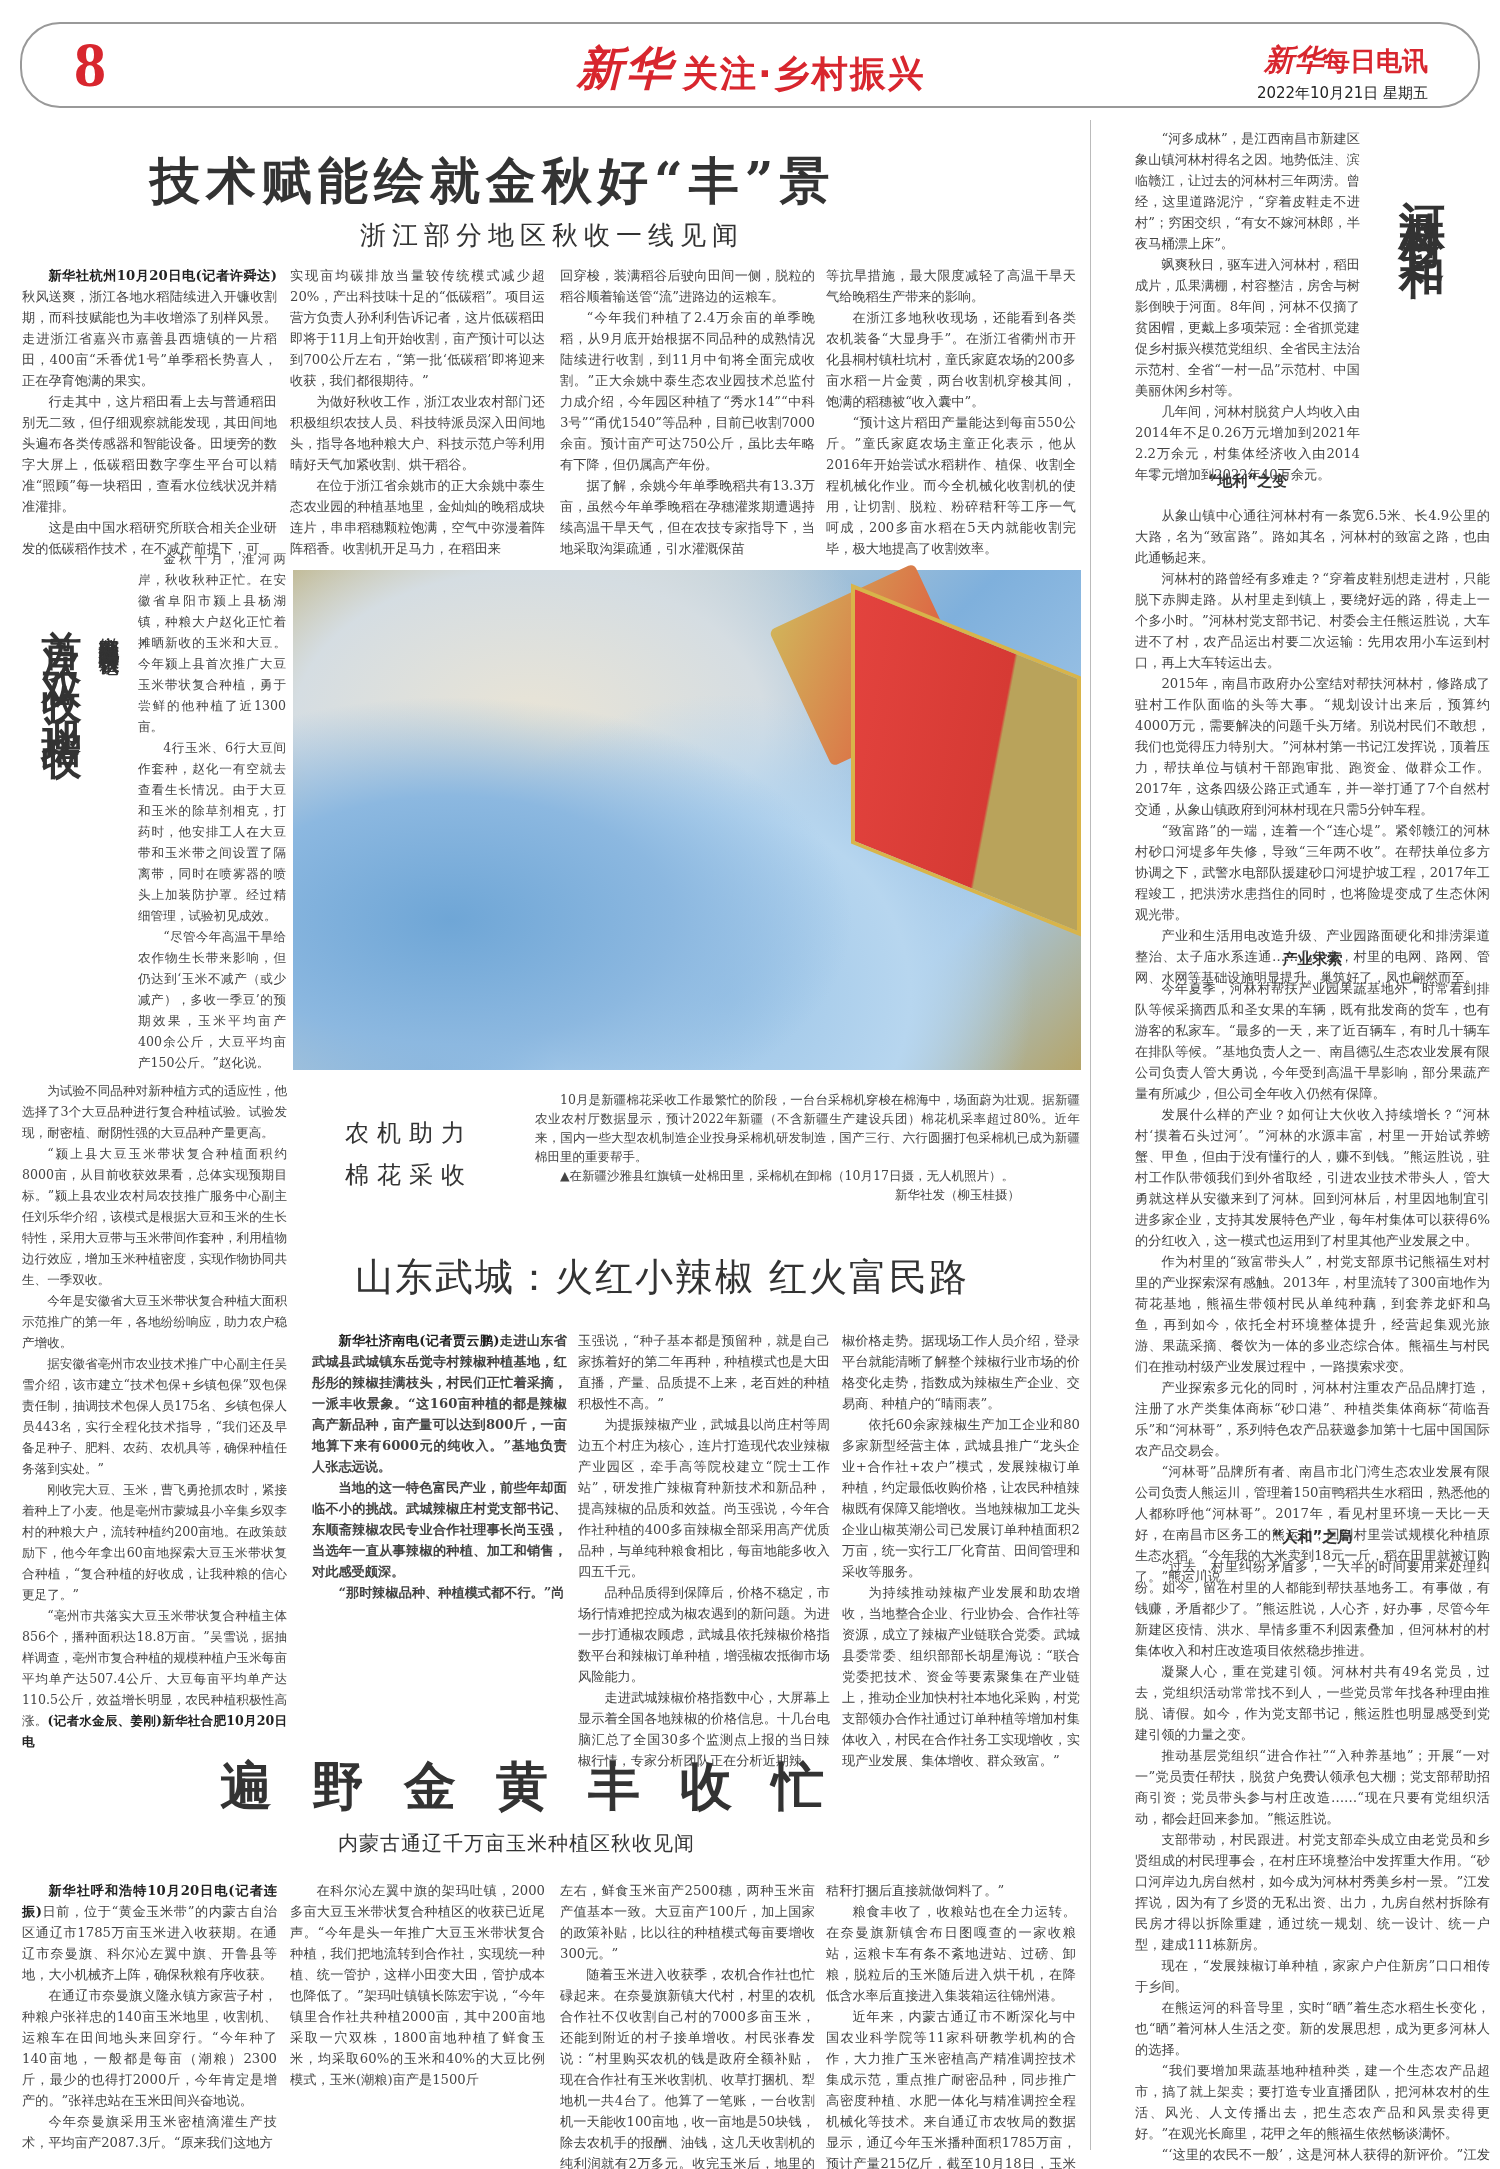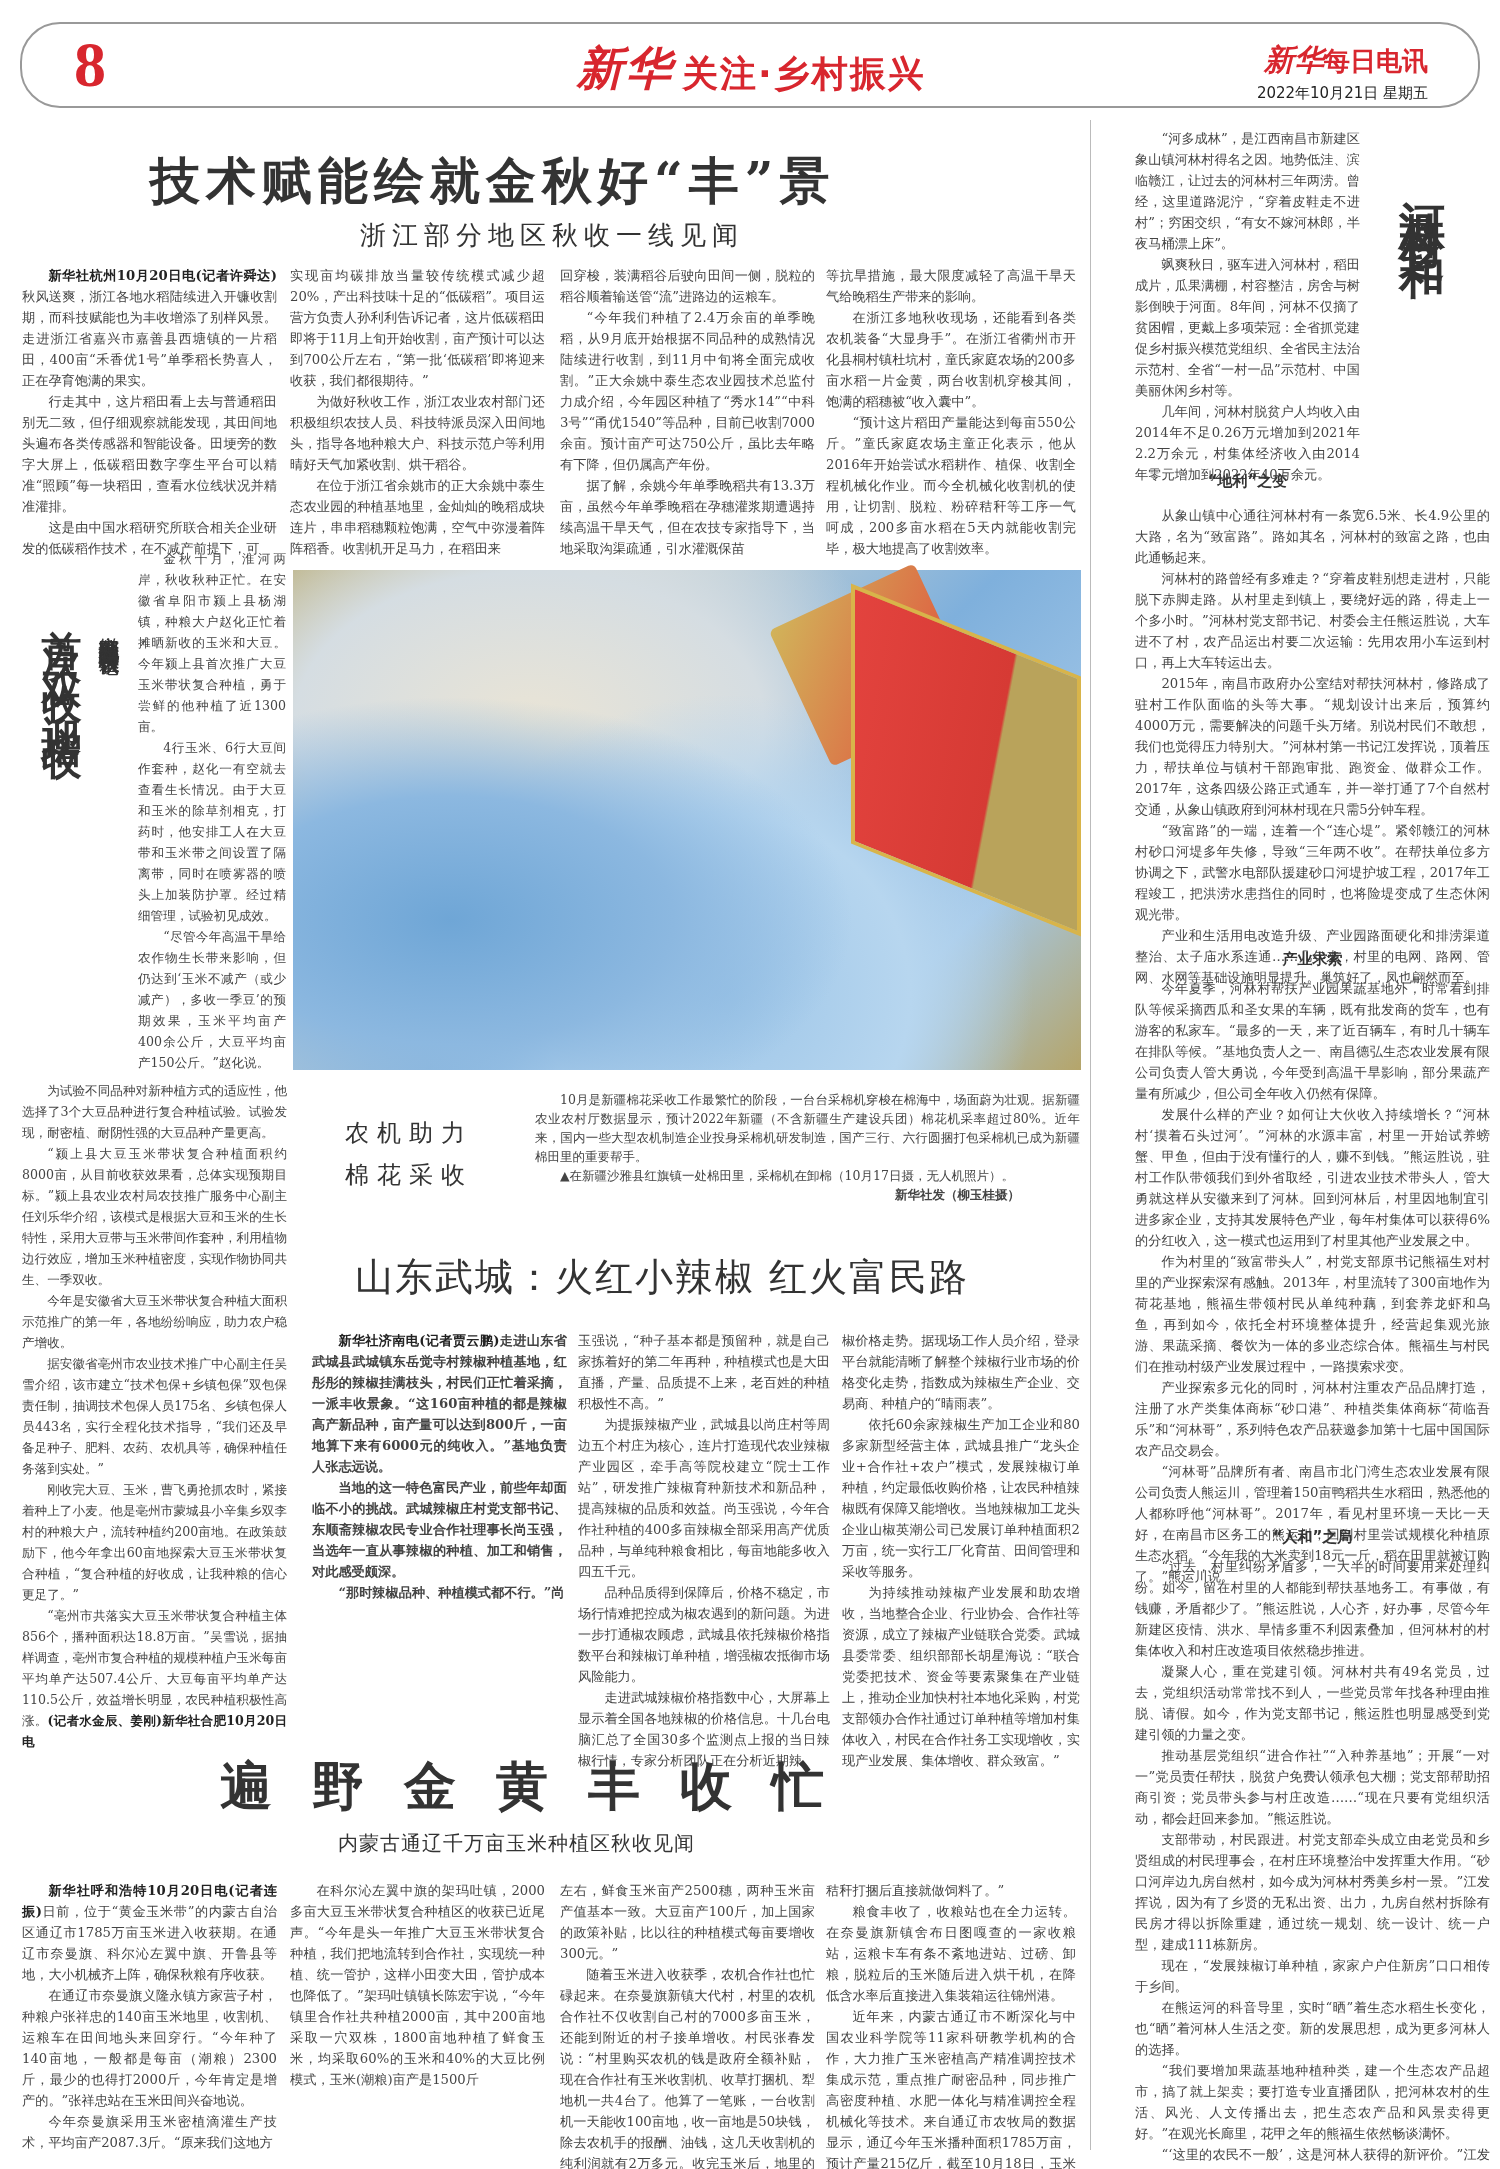--- a/index.html
+++ b/index.html
@@ -88,21 +88,21 @@
   <div class="cab"></div>
   <div class="truck"></div>
 </div>
 <div class="caption-title">
   <div>农机助力</div>
   <div>棉花采收</div>
 </div>
 <div class="caption">
   <p style="text-indent:2em">10月是新疆棉花采收工作最繁忙的阶段，一台台采棉机穿梭在棉海中，场面蔚为壮观。据新疆农业农村厅数据显示，预计2022年新疆（不含新疆生产建设兵团）棉花机采率超过80%。近年来，国内一些大型农机制造企业投身采棉机研发制造，国产三行、六行圆捆打包采棉机已成为新疆棉田里的重要帮手。</p>
   <p style="text-indent:2em">▲在新疆沙雅县红旗镇一处棉田里，采棉机在卸棉（10月17日摄，无人机照片）。</p>
-  <p style="text-align:right;padding-right:60px;font-family:'DejaVu Sans',sans-serif;font-weight:bold">新华社发（柳玉桂摄）</p>
+  <p style="text-align:right;padding-right:60px;font-family:'DejaVu Sans',sans-serif;font-weight:normal">新华社发（柳玉桂摄）</p>
 </div>
 
 <div class="h1" style="left:355px;top:1252px;font-size:38px;letter-spacing:2px;font-weight:normal;">山东武城：火红小辣椒 红火富民路</div>
 <div class="col" style="left:312px;top:1330px;width:255px;font-weight:bold;">
   <p><b>新华社济南电(记者贾云鹏)</b><span>走进山东省武城县武城镇东岳觉寺村辣椒种植基地，红彤彤的辣椒挂满枝头，村民们正忙着采摘，一派丰收景象。“这160亩种植的都是辣椒高产新品种，亩产量可以达到800斤，一亩地算下来有6000元的纯收入。”基地负责人张志远说。</span></p>
   <p>当地的这一特色富民产业，前些年却面临不小的挑战。武城辣椒庄村党支部书记、东顺斋辣椒农民专业合作社理事长尚玉强，当选年一直从事辣椒的种植、加工和销售，对此感受颇深。</p>
   <p>“那时辣椒品种、种植模式都不行。”尚</p>
 </div>
 <div class="col" style="left:578px;top:1330px;width:252px;">
   <span>玉强说，“种子基本都是预留种，就是自己家拣着好的第二年再种，种植模式也是大田直播，产量、品质提不上来，老百姓的种植积极性不高。”</span>

